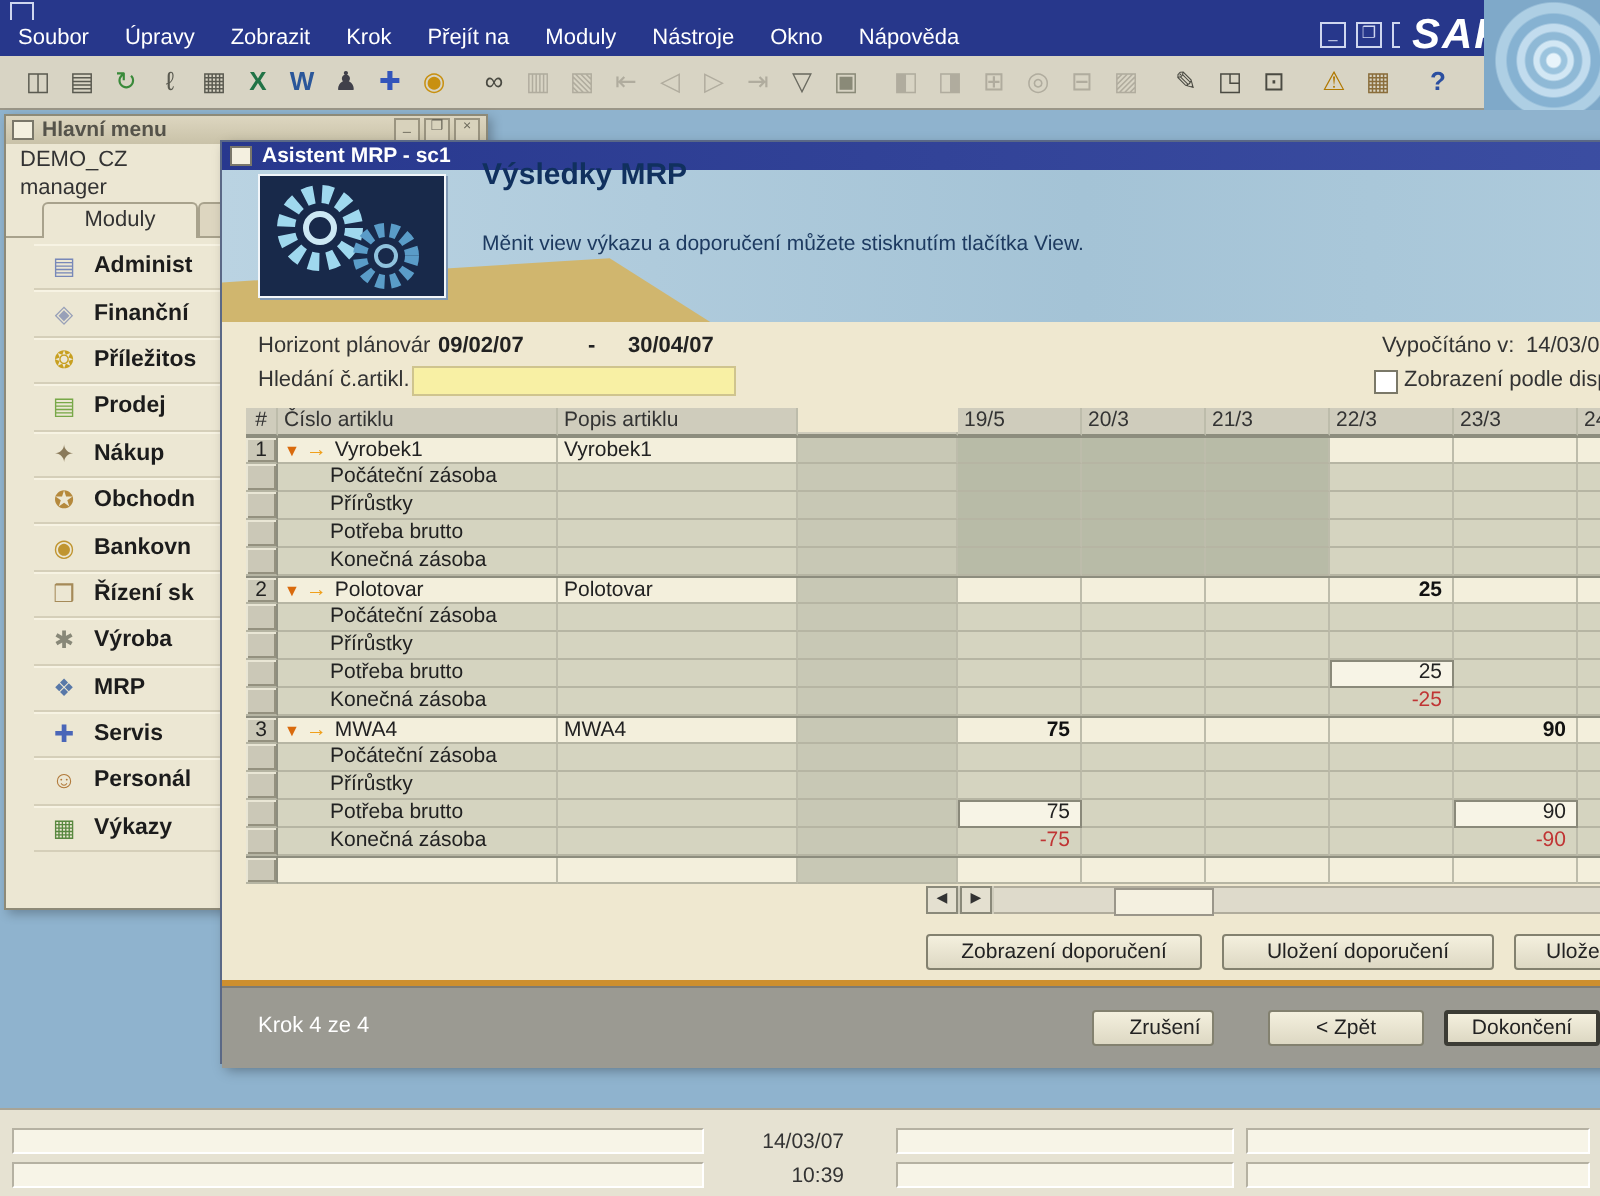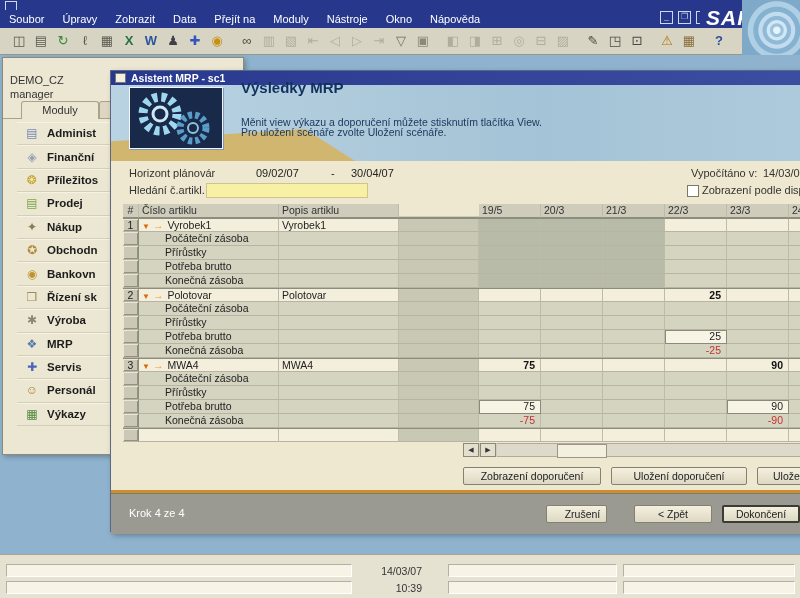--- a/index.html
+++ b/index.html
@@ -51,21 +51,21 @@
   #dlg-header{position:absolute;left:0;top:14px;width:100%;height:76px;
     background:linear-gradient(90deg,#bad3e2,#a4c3d6 60%,#aecbdc);}
   #dlg-header:after{content:"";position:absolute;left:0;bottom:0;width:100%;height:100%;
     background:#d0b66e;clip-path:polygon(0 74%,27% 58%,34% 100%,0 100%);}
   #gearsart{position:absolute;left:18px;top:16px;width:92px;height:60px;background:#18294a;
     border:1px solid #f2f6fa;box-shadow:1px 1px 0 #7f98b5;}
   #hdr-title{position:absolute;left:130px;top:8px;font-size:15px;font-weight:bold;color:#10305e;}
   .hdr-line{position:absolute;left:130px;font-size:10.5px;color:#1d3a60;}
   
   .dlg-label{position:absolute;color:#333;}
-  .dlg-bold{font-weight:normal;color:#222;margin-left:37px;}
+  .dlg-bold{font-weight:bold;color:#222;}
   #searchfield{position:absolute;left:95px;top:112px;width:160px;height:13px;background:#f8f0a4;
     border:1px solid #cfc48e;}
   #chkbox{position:absolute;left:576px;top:114px;width:10px;height:10px;background:#fff;border:1px solid #7a7868;}
   
   #grid{position:absolute;left:12px;top:133px;width:740px;}
   .trow{display:flex;height:14px;box-sizing:border-box;}
   .c{box-sizing:border-box;border-right:1px solid #bdbcab;border-bottom:1px solid #b6b5a3;
      overflow:hidden;white-space:nowrap;font-size:10.5px;line-height:13px;padding:0 3px;}
   .hrow .c{background:#cfccbc;border-bottom:1px solid #8d8d7e;color:#333;}
   .row-main .c{background:#f3efdc;}
@@ -108,21 +108,21 @@
 
 <div id="screen">
 
   <div id="titlestrip">
     <div id="appicon"></div>
   </div>
   <div id="menubar">
       <span class="menuitem">Soubor</span>
       <span class="menuitem">Úpravy</span>
       <span class="menuitem">Zobrazit</span>
-      <span class="menuitem">Data</span>
+      <span class="menuitem">Krok</span>
       <span class="menuitem">Přejít na</span>
       <span class="menuitem">Moduly</span>
       <span class="menuitem">Nástroje</span>
       <span class="menuitem">Okno</span>
       <span class="menuitem">Nápověda</span>
     </div>
   <div id="mdicontrols">
     <span class="wcbox">_</span>
     <span class="wcbox">❐</span>
     <span class="wcbox">×</span>
@@ -164,20 +164,27 @@
       <span class="tbicon" style="color: rgb(74, 74, 66);">◳</span>
       <span class="tbicon" style="color: rgb(74, 74, 66);">⊡</span>
       <span class="tbsep"></span>
       <span class="tbicon" style="color: rgb(176, 120, 0);">⚠</span>
       <span class="tbicon" style="color: rgb(138, 109, 59);">▦</span>
       <span class="tbsep"></span>
       <span class="tbicon" style="color: rgb(43, 79, 160); font-weight: bold;">?</span>
     </div>
 
   <div id="mainmenu">
+    <div id="mm-titlebar">
+      <span class="mm-doc"></span>
+      <span id="mm-title">Hlavní menu</span>
+      <span class="mmwc">_</span>
+      <span class="mmwc">❐</span>
+      <span class="mmwc">×</span>
+    </div>
     <div id="mm-user">DEMO_CZ</div>
     <div id="mm-role">manager</div>
     <div class="mmtab" style="left:18px;width:76px;z-index:2;">Moduly</div>
     <div class="mmtab" style="left:96px;width:76px;background:#ddd6c0;">Drag</div>
     <div id="tabline"></div>
     <div id="mm-items">
         <div class="mmitem">
           <span class="mmicon" style="color: rgb(120, 136, 184);">▤</span>
           <span class="mmlabel">Administ</span>
         </div>
@@ -241,21 +248,20 @@
     <div id="gearsart">
       <svg width="90" height="58" viewBox="0 0 90 58">
         <circle cx="30" cy="26" r="17" fill="none" stroke="#9fd8ee" stroke-width="9" stroke-dasharray="5 4"></circle>
         <circle cx="30" cy="26" r="7" fill="#18294a" stroke="#cde8f4" stroke-width="3"></circle>
         <circle cx="63" cy="40" r="13" fill="none" stroke="#5a9cc8" stroke-width="7" stroke-dasharray="4 3"></circle>
         <circle cx="63" cy="40" r="5" fill="#18294a" stroke="#8fc2dd" stroke-width="2"></circle>
       </svg>
     </div>
     <div id="hdr-title">Výsledky MRP</div>
     <div class="hdr-line" style="top:45px;">Měnit view výkazu a doporučení můžete stisknutím tlačítka View.</div>
-    <div class="hdr-line" style="top:55px;">Pro uložení scénáře zvolte Uložení scénáře.</div>
 
     <div class="dlg-label" style="left:18px;top:96px;">Horizont plánovár</div>
     <div class="dlg-label dlg-bold" style="left:108px;top:96px;">09/02/07</div>
     <div class="dlg-label dlg-bold" style="left:183px;top:96px;">-</div>
     <div class="dlg-label dlg-bold" style="left:203px;top:96px;">30/04/07</div>
     <div class="dlg-label" style="left:580px;top:96px;">Vypočítáno v:</div>
     <div class="dlg-label" style="left:652px;top:96px;">14/03/07</div>
 
     <div class="dlg-label" style="left:18px;top:113px;">Hledání č.artikl.</div>
     <div id="searchfield"></div>

